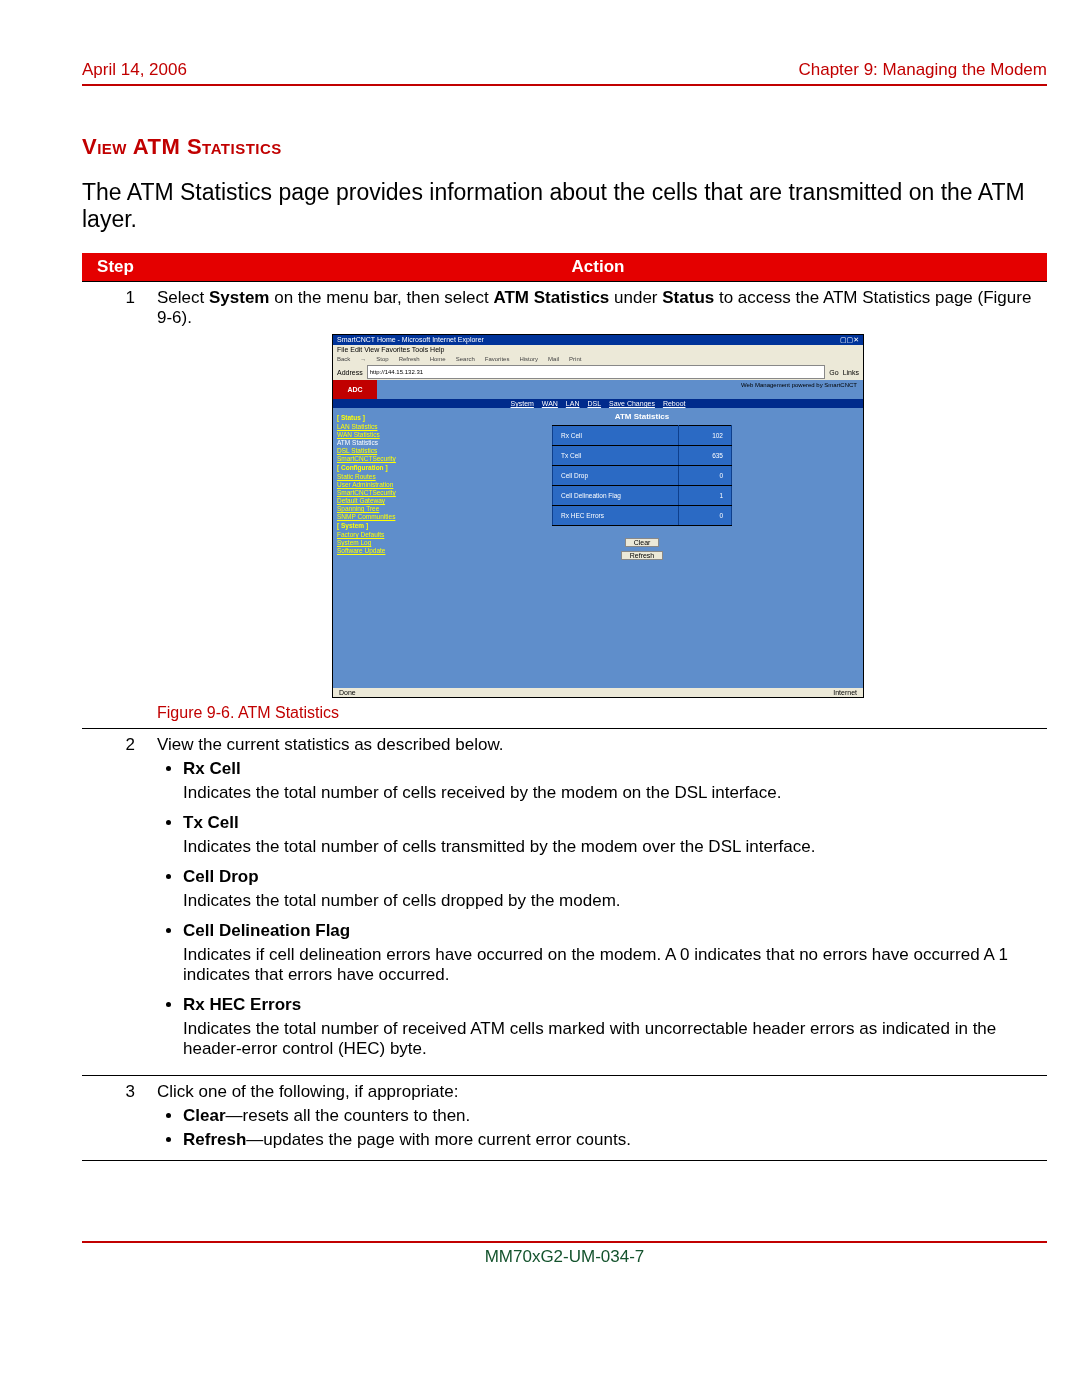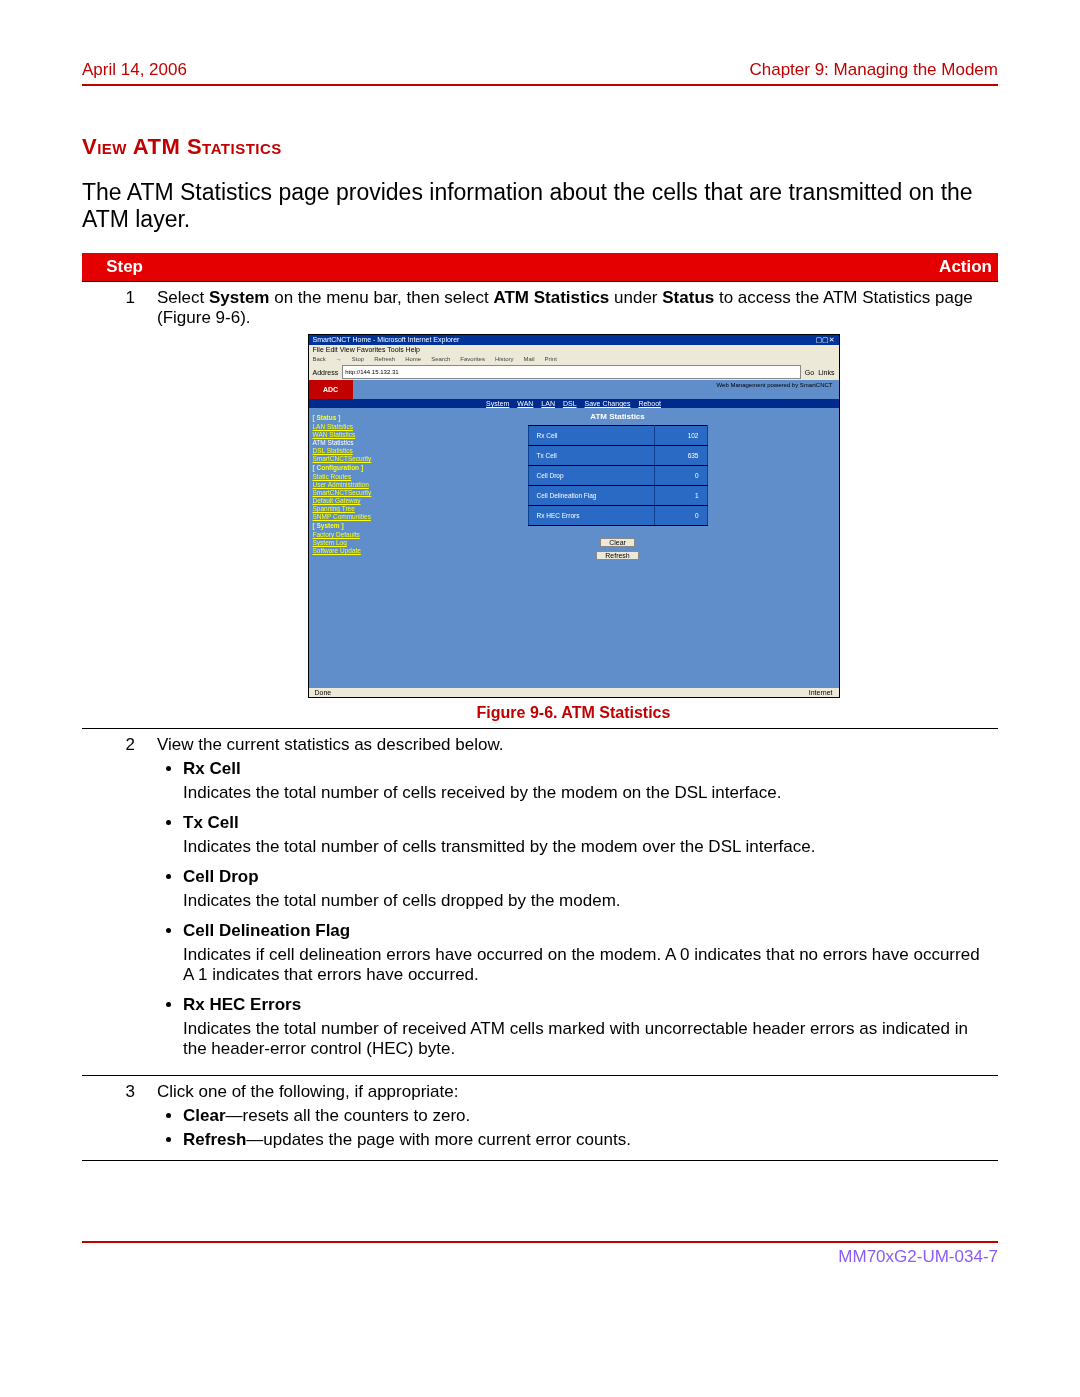--- a/index.html
+++ b/index.html
@@ -3,21 +3,21 @@
 <meta charset="utf-8">
 <style>
   body {
     margin: 0;
     padding: 0;
     font-family: Arial, Helvetica, sans-serif;
     background: #fff;
     width: 1080px;
   }
   .page {
-    padding: 60px 82px 40px 82px;
+    padding: 60px 33px 40px 82px;
     box-sizing: border-box;
   }
   .top-line {
     display: flex;
     justify-content: space-between;
     font-size: 17px;
     color: #c10000;
     margin-bottom: 4px;
   }
   .top-rule {
@@ -41,38 +41,37 @@
   table.steps {
     width: 100%;
     border-collapse: collapse;
     font-size: 17px;
   }
   table.steps th {
     background: #e40000;
     color: #fff;
     font-weight: bold;
     padding: 4px 6px;
-    text-align: right;
+    text-align: center;
   }
   table.steps th.step-col { width: 55px; }
   table.steps td {
     border-top: 1px solid #000;
     border-bottom: 1px solid #000;
     vertical-align: top;
     padding: 6px 8px;
   }
   table.steps td.num {
     text-align: right;
     padding-right: 14px;
   }
   .fig-ref { color: #000000; }
   .fig-caption {
-    text-align: center;
     color: #c10000;
-    font-weight: bold;
+    font-weight: normal;
     font-size: 16px;
     margin-top: 6px;
   }
   .bullet { margin: 0; padding-left: 26px; }
   .bullet li { margin: 4px 0; }
   .bullet li .term { font-weight: bold; }
   .sub-desc { margin: 4px 0 10px 26px; }
   .screenshot-wrap {
     width: 530px;
     margin: 6px auto 4px auto;
@@ -112,23 +111,23 @@
   .ss-btns { text-align:center; margin-top:10px;}
   .ss-btn { display:inline-block; background:#ece9d8; color:#000; border:1px solid #888; padding:0 8px; font-size:7px; margin:2px;}
   .ss-status { display:flex; justify-content:space-between; background:#ece9d8; color:#000; padding:1px 6px;}
   .bottom-rule {
     border: none;
     border-top: 2px solid #c10000;
     margin: 80px 0 4px 0;
   }
   .footer {
     display: flex;
-    justify-content: flex-end;
+    justify-content: center;
     font-size: 17px;
-    color: #8b5cf6;
+    color: #14532d;
   }
 </style>
 </head>
 <body>
 
 <div class="page">
 
   <div class="top-line">
     <span>April 14, 2006</span>
     <span>Chapter 9: Managing the Modem</span>
@@ -278,21 +277,21 @@
         </ul>
         <div class="sub-desc">Indicates the total number of received ATM cells marked with uncorrectable header errors as indicated in the header-error control (HEC) byte.</div>
       </td>
     </tr>
 
     <tr>
       <td class="num">3</td>
       <td>
         <span>Click one of the following, if appropriate:</span>
         <ul class="bullet">
-          <li><span class="term">Clear</span><span>—resets all the counters to zero.</span></li>
+          <li><span class="term">Clear</span><span>—resets all the counters to then.</span></li>
           <li><span class="term">Refresh</span><span>—updates the page with more current error counts.</span></li>
         </ul>
       </td>
     </tr>
   </tbody>
     </table>
 
   <hr class="bottom-rule">
   <div class="footer">
     <span>MM70xG2-UM-03</span>

